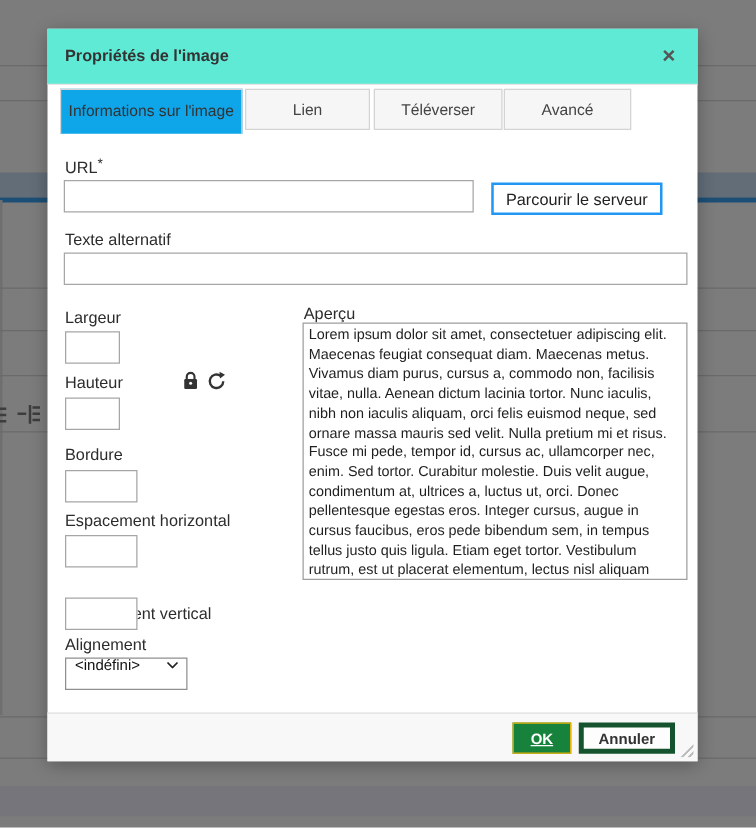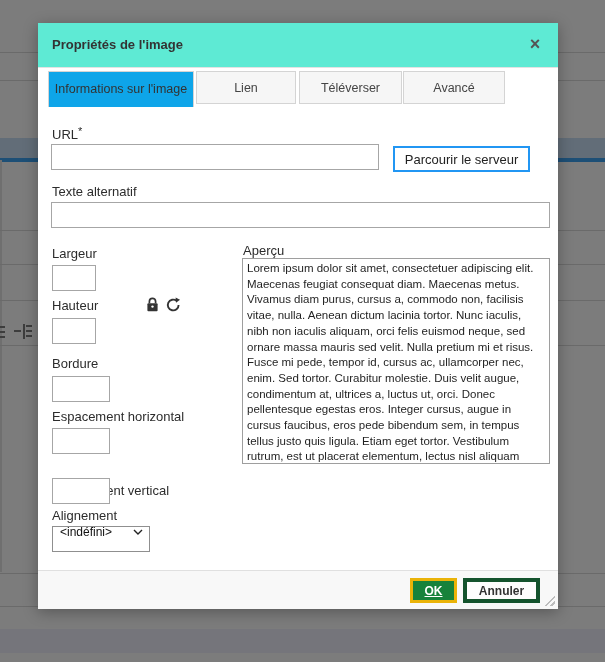--- a/index.html
+++ b/index.html
@@ -77,21 +77,21 @@
     border:1px solid #8f8f8f;background:#fff;font-size:12px;color:#111;
     display:flex;align-items:center;justify-content:space-between;
     padding:0 6px 15px 7px;cursor:pointer;
   }
   .dlg-footer{
     position:absolute;left:0;right:0;bottom:0;height:38px;
     background:#f8f8f8;border-top:1px solid #e0e0e0;
   }
   .btn-ok{
     position:absolute;left:372px;top:555px;width:47px;height:25px;box-sizing:border-box;
-    background:#17823b;border:3px solid #eab308;color:#fff;font-weight:bold;
+    background:#17823b;border:1px solid #eab308;color:#fff;font-weight:bold;
     font-family:"Liberation Sans",sans-serif;font-size:12px;cursor:pointer;padding:0;text-decoration:underline;
   }
   .btn-cancel{
     position:absolute;left:425px;top:555px;width:77px;height:25px;box-sizing:border-box;
     background:#fdfdfd;border:4px solid #14532d;color:#333;font-weight:bold;
     font-family:"Liberation Sans",sans-serif;font-size:12px;cursor:pointer;padding:0;
   }
   .resize-grip{
     position:absolute;right:3px;bottom:3px;width:11px;height:11px;
     clip-path:polygon(100% 0,100% 100%,0 100%);

